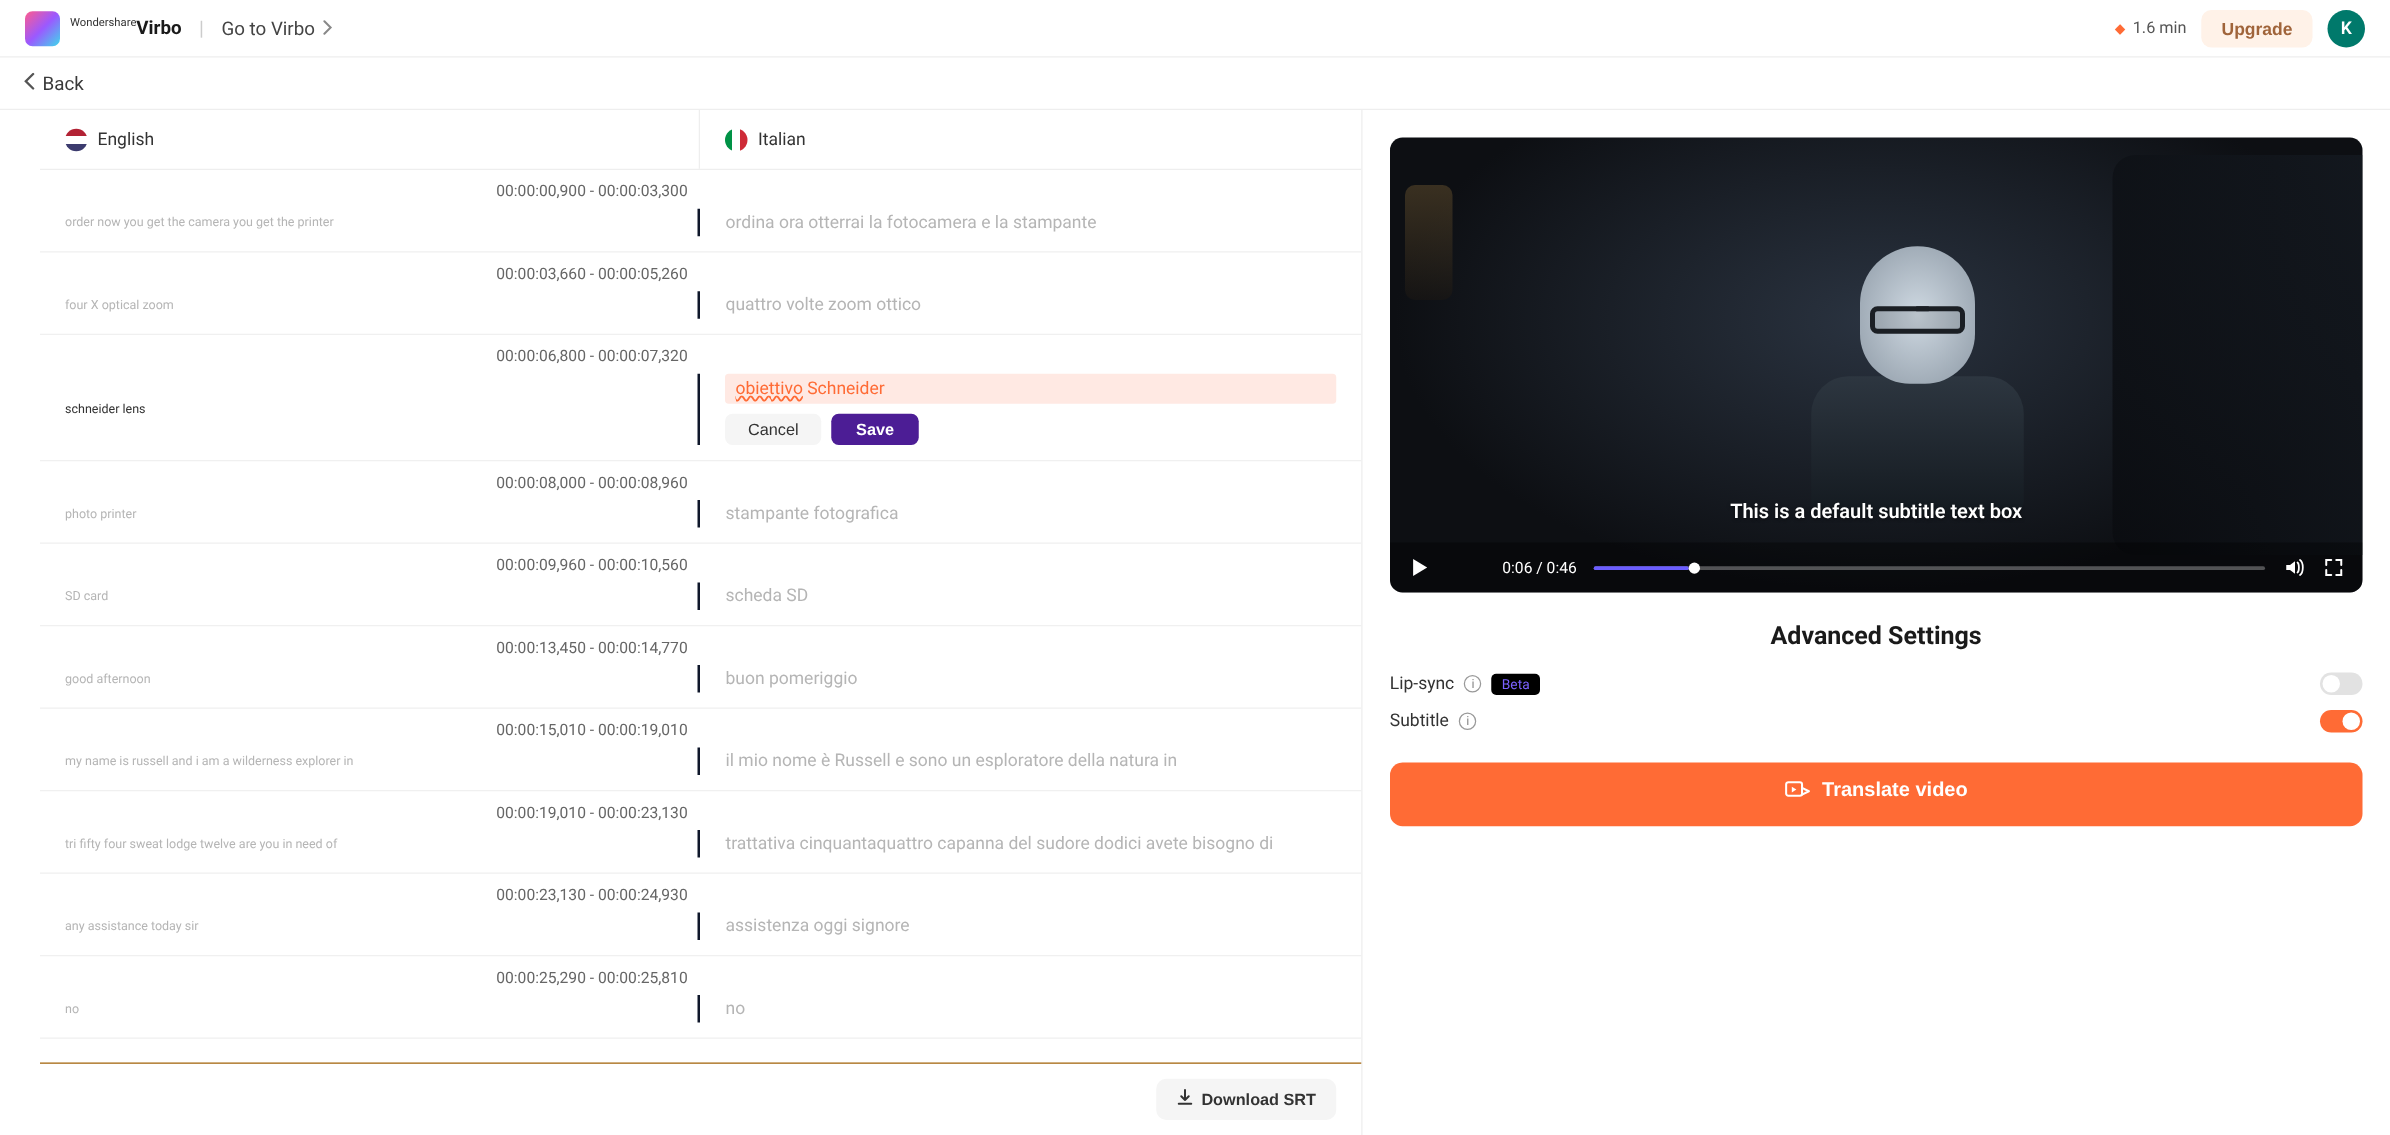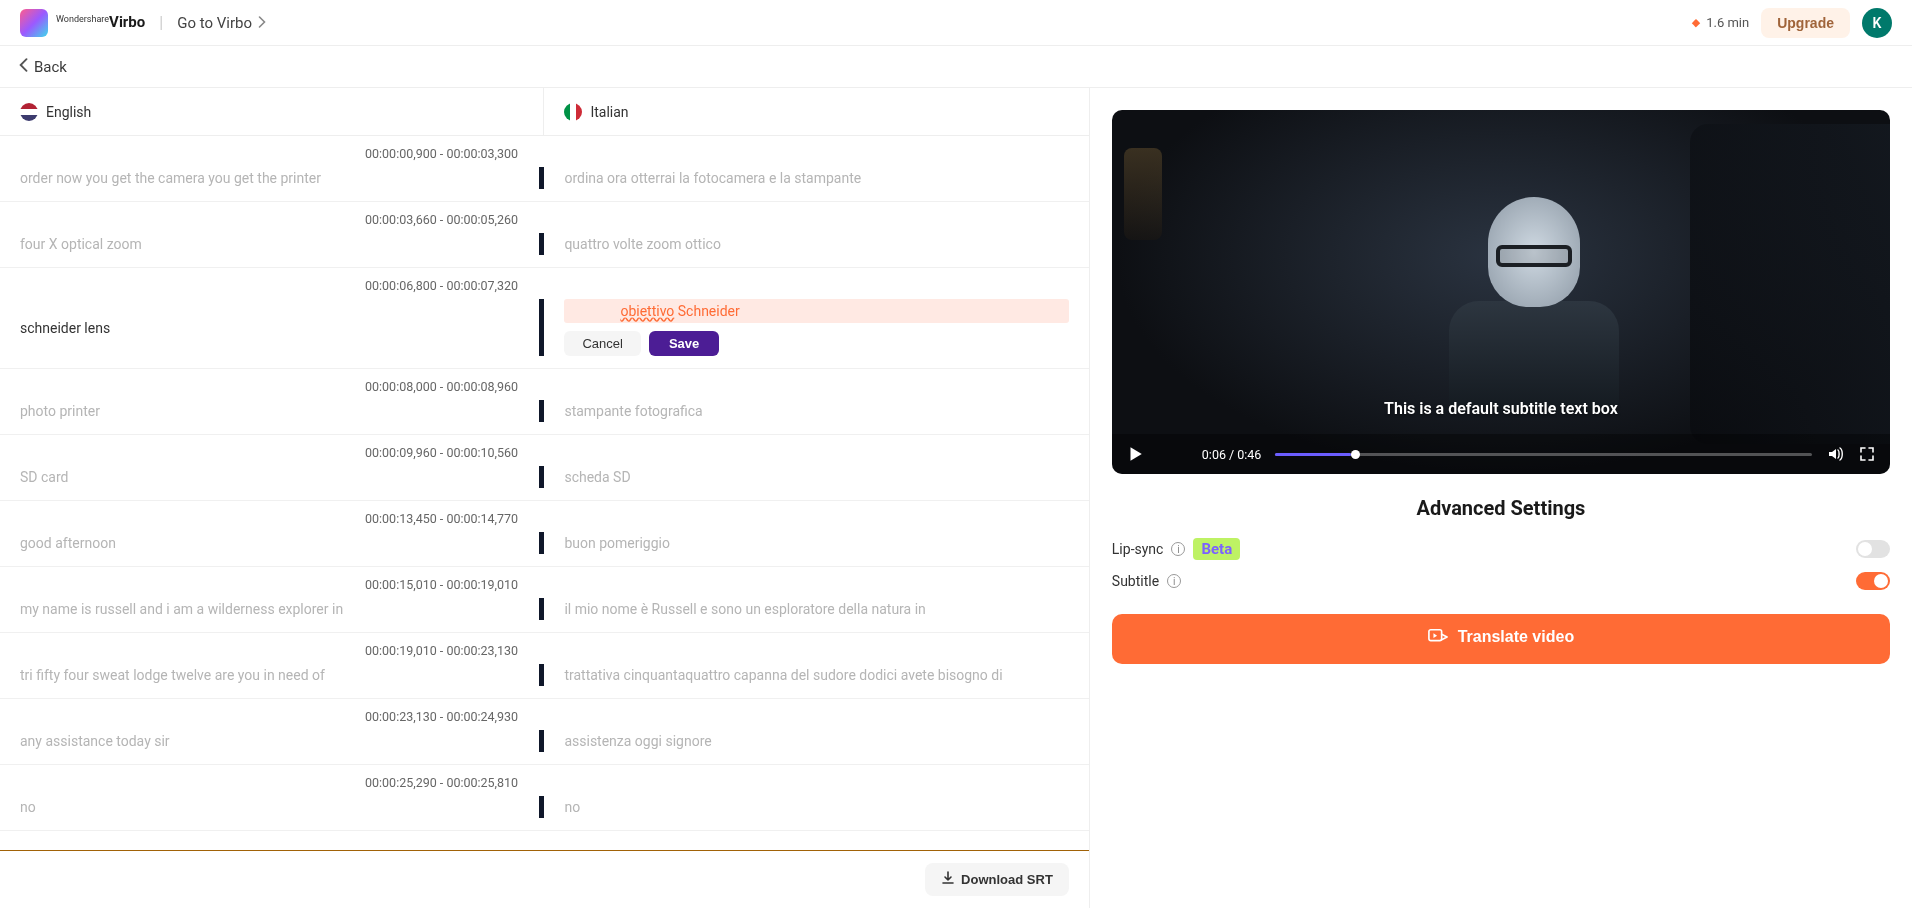--- a/index.html
+++ b/index.html
@@ -16,39 +16,39 @@
 .header-right { margin-left: auto; display: flex; align-items: center; gap: 12px; }
 .min-ind { display: flex; align-items: center; gap: 6px; font-size: 13px; color: #555; }
 .min-dot { color: #ff6b35; font-size: 11px; }
 .upgrade-btn { background: #fff2e8; color: #a0643a; font-weight: 600; font-size: 14px; padding: 7px 16px; border-radius: 8px; border: none; cursor: pointer; }
 .avatar { width: 30px; height: 30px; border-radius: 50%; background: #00796b; color: #fff; display: flex; align-items: center; justify-content: center; font-weight: 600; font-size: 14px; }
 
 .back-row { height: 42px; display: flex; align-items: center; padding: 0 18px; border-bottom: 1px solid #eee; }
 .back-link { display: flex; align-items: center; gap: 6px; font-size: 15px; color: #3a3a3a; cursor: pointer; }
 
 .main { display: flex; height: calc(100vh - 88px); }
-.left-pane { width: 57%; border-right: 1px solid #eee; display: flex; flex-direction: column; }
+.left-pane { width: 57%; border-right: 1px solid #eee; display: flex; flex-direction: column; padding-left: 32px; }
 .right-pane { flex: 1; padding: 22px 22px 0 22px; overflow: auto; }
 
 .lang-header { display: flex; border-bottom: 1px solid #eee; height: 48px; }
 .lang-col { display: flex; align-items: center; padding: 0 20px; gap: 8px; font-size: 14px; color: #333; }
 .lang-col.src { width: 50%; border-right: 1px solid #eee; }
 .flag { width: 18px; height: 18px; border-radius: 50%; display: inline-block; }
 .flag-us { background: linear-gradient(#b22234 33%, #fff 33% 66%, #3c3b6e 66%); }
 .flag-it { background: linear-gradient(90deg,#009246 33%,#fff 33% 66%,#ce2b37 66%); }
 
 .subs { flex: 1; overflow-y: scroll; }
 .sub-row { border-bottom: 1px solid #f0f0f0; padding: 10px 0 12px 0; }
 .sub-time { font-size: 12.5px; color: #666; padding: 0 20px 6px 365px; }
 .sub-cols { display: flex; }
-.sub-src { width: 50%; padding: 0 20px; font-size: 14px; color: #b5b5b5; border-right: 5px solid #0f172a; display: flex; align-items: center; min-height: 22px; }
+.sub-src { width: 50%; padding: 0 20px; font-size: 10px; color: #b5b5b5; border-right: 2px solid #0f172a; display: flex; align-items: center; min-height: 22px; }
 .sub-tgt { width: 50%; padding: 0 20px; font-size: 14px; color: #b5b5b5; display: flex; align-items: center; }
 .sub-row.editing .sub-tgt { flex-direction: column; align-items: stretch; }
 .edit-field { background: #ffe9e3; padding: 4px 8px; color: #ff6b35; font-size: 14px; border-radius: 3px; width: 100%; }
-.edit-field .underlined { text-decoration: underline wavy #ff6b35; margin-left: 48px; }
+.edit-field .underlined { text-decoration: underline wavy #ff6b35; }
 .edit-actions { display: flex; gap: 8px; margin-top: 8px; }
 .btn-cancel { background: #f5f5f5; border: none; padding: 5px 18px; border-radius: 6px; font-size: 13px; color: #333; cursor: pointer; }
 .btn-save { background: #4c1d95; border: none; padding: 5px 20px; border-radius: 6px; font-size: 13px; color: #fff; font-weight: 600; cursor: pointer; }
 
 .download-row { padding: 12px 20px; display: flex; justify-content: flex-end; border-top: 1px solid #a16207; }
 .download-btn { background: #f5f5f5; border: none; padding: 8px 16px; border-radius: 8px; font-size: 13px; color: #333; font-weight: 600; cursor: pointer; display: flex; align-items: center; gap: 6px; }
 
 .video-box { width: 100%; aspect-ratio: 16/9; max-height: 364px; background: radial-gradient(ellipse at 50% 40%, #2a3340, #0d0f13 70%); border-radius: 10px; position: relative; overflow: hidden; }
 .scene-lamp { position: absolute; left: 12px; top: 38px; width: 38px; height: 92px; background: linear-gradient(#5e4b2c,#1b1713); border-radius: 8px; opacity: .55; }
 .scene-chair { position: absolute; right: 0; top: 14px; width: 200px; height: 320px; background: linear-gradient(250deg,#141920,#0a0c10); border-radius: 18px 0 0 18px; opacity: .85; }
@@ -62,21 +62,21 @@
 .vc-icon { color: #fff; cursor: pointer; display: flex; align-items: center; }
 .vc-time { color: #fff; font-size: 12.5px; margin-left: 44px; }
 .vc-progress { flex: 1; height: 3px; background: rgba(255,255,255,.3); position: relative; border-radius: 2px; }
 .vc-progress-fill { position: absolute; left: 0; top: 0; height: 100%; width: 14%; background: #6b5dff; border-radius: 2px; }
 .vc-knob { position: absolute; top: -3px; left: 14%; width: 9px; height: 9px; background: #fff; border-radius: 50%; }
 
 .adv-title { text-align: center; font-size: 20px; font-weight: 700; margin: 22px 0 12px; }
 .setting-row { display: flex; align-items: center; justify-content: space-between; padding: 6px 0; }
 .setting-left { display: flex; align-items: center; gap: 8px; font-size: 14px; color: #333; }
 .info-i { width: 14px; height: 14px; border: 1px solid #999; border-radius: 50%; font-size: 10px; display: flex; align-items: center; justify-content: center; color: #888; }
-.beta-badge { background: #bef264; color: #7b61ff; font-size: 15px; font-weight: 700; padding: 2px 8px; border-radius: 4px; }
+.beta-badge { background: #000000; color: #7b61ff; font-size: 11px; font-weight: 400; padding: 2px 8px; border-radius: 4px; }
 .toggle { width: 34px; height: 18px; border-radius: 10px; position: relative; cursor: pointer; }
 .toggle.off { background: #e2e2e2; }
 .toggle.on { background: #ff6b35; }
 .toggle .knob { position: absolute; top: 2px; width: 14px; height: 14px; background: #fff; border-radius: 50%; }
 .toggle.off .knob { left: 2px; }
 .toggle.on .knob { right: 2px; }
 
 .translate-btn { width: 100%; margin-top: 18px; background: #ff6b35; color: #fff; border: none; padding: 14px; border-radius: 10px; font-size: 16px; font-weight: 600; cursor: pointer; display: flex; align-items: flex-start; justify-content: center; gap: 10px; }
 
 .subs::-webkit-scrollbar { width: 8px; }

